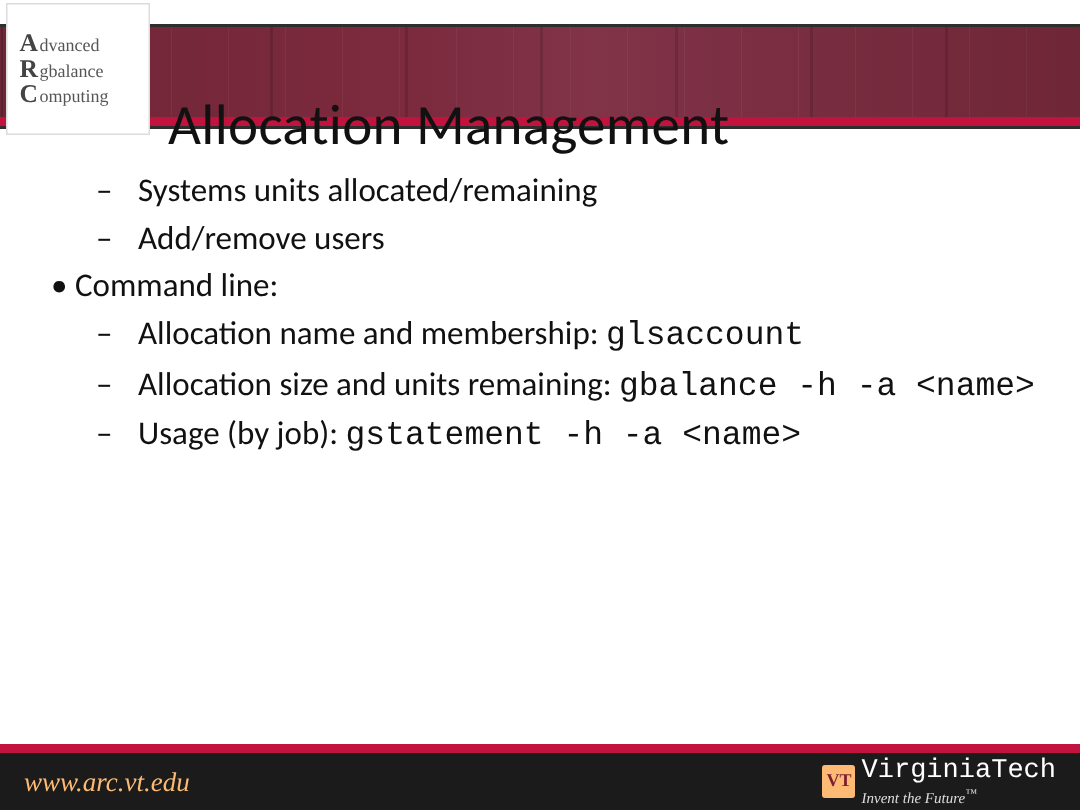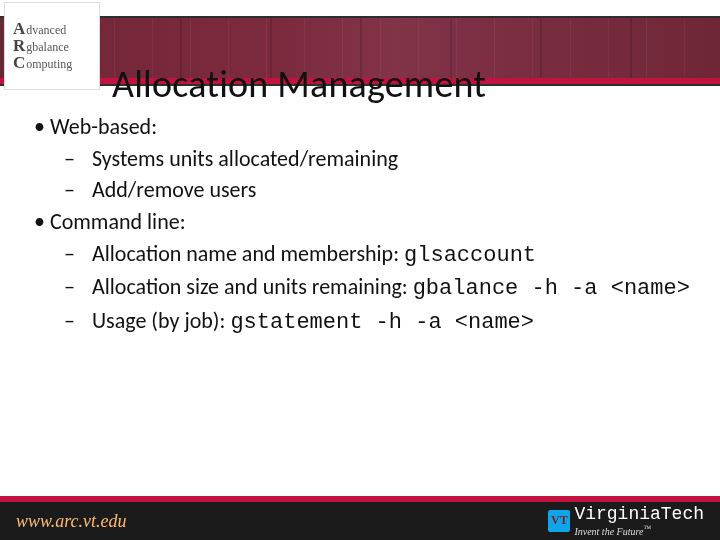--- a/index.html
+++ b/index.html
@@ -25,21 +25,21 @@
   .lvl2{margin:0 0 2px 44px;text-indent:-14px;padding-left:14px;}
   .dash{display:inline-block;width:14px;}
   code.cmd{font-family:"Courier New",Courier,monospace;font-size:22px;}
   
   .footer{position:absolute;left:0;bottom:0;width:720px;height:48px;}
   .foot-red{position:absolute;left:0;bottom:38px;width:720px;height:6px;background:#c1133d;}
   .foot-black{position:absolute;left:0;bottom:0;width:720px;height:38px;background:#1b1b1b;display:flex;align-items:center;justify-content:space-between;padding:0 16px 0 16px;box-sizing:border-box;}
   .foot-url{color:#fdba74;font-size:18px;font-style:italic;font-family:Georgia,'Times New Roman',serif;}
   .vt-wrap{display:flex;align-items:center;gap:8px;color:#fff;}
   .vt-logo{display:flex;align-items:center;gap:4px;}
-  .vt-mark{width:22px;height:22px;background:#0ea5e9;color:#7a1e2d;font-weight:bold;font-family:Georgia,serif;display:flex;align-items:center;justify-content:center;font-size:12px;border-radius:2px;}
+  .vt-mark{width:22px;height:22px;background:#fdba74;color:#7a1e2d;font-weight:bold;font-family:Georgia,serif;display:flex;align-items:center;justify-content:center;font-size:12px;border-radius:2px;}
   .vt-text{font-family:Liberation Mono, monospace;font-size:18px;}
   .vt-tag{font-family:Georgia,'Times New Roman',serif;font-style:italic;font-size:10px;line-height:10px;color:#ddd;}
   .tm{font-size:8px;vertical-align:super;}
 </style>
 </head>
 <body>
 <div class="slide">
 
   <div class="header">
     <div class="header-bg"></div>
@@ -48,21 +48,20 @@
     <div class="header-bot-line"></div>
     <div class="arc-logo">
       <span><b>A</b><span>dvanced</span></span>
       <span><b>R</b><span>gbalance</span></span>
       <span><b>C</b><span>omputing</span></span>
     </div>
     <div class="title">Allocation Management</div>
   </div>
 
   <div class="body">
-    <div class="lvl1">• <span>Web-based:</span></div>
     <div class="lvl2"><span class="dash">–</span><span>Systems units allocated/remaining</span></div>
     <div class="lvl2"><span class="dash">–</span><span>Add/remove users</span></div>
 
     <div class="lvl1">• <span>Command line:</span></div>
     <div class="lvl2"><span class="dash">–</span><span>Allocation name and membership:</span> <code class="cmd">glsaccount</code></div>
     <div class="lvl2"><span class="dash">–</span><span>Allocation size and units remaining:</span> <code class="cmd">gbalance -h -a &lt;name&gt;</code></div>
     <div class="lvl2"><span class="dash">–</span><span>Usage (by job):</span> <code class="cmd">gstatement -h -a &lt;name&gt;</code></div>
   </div>
 
   <div class="footer">

